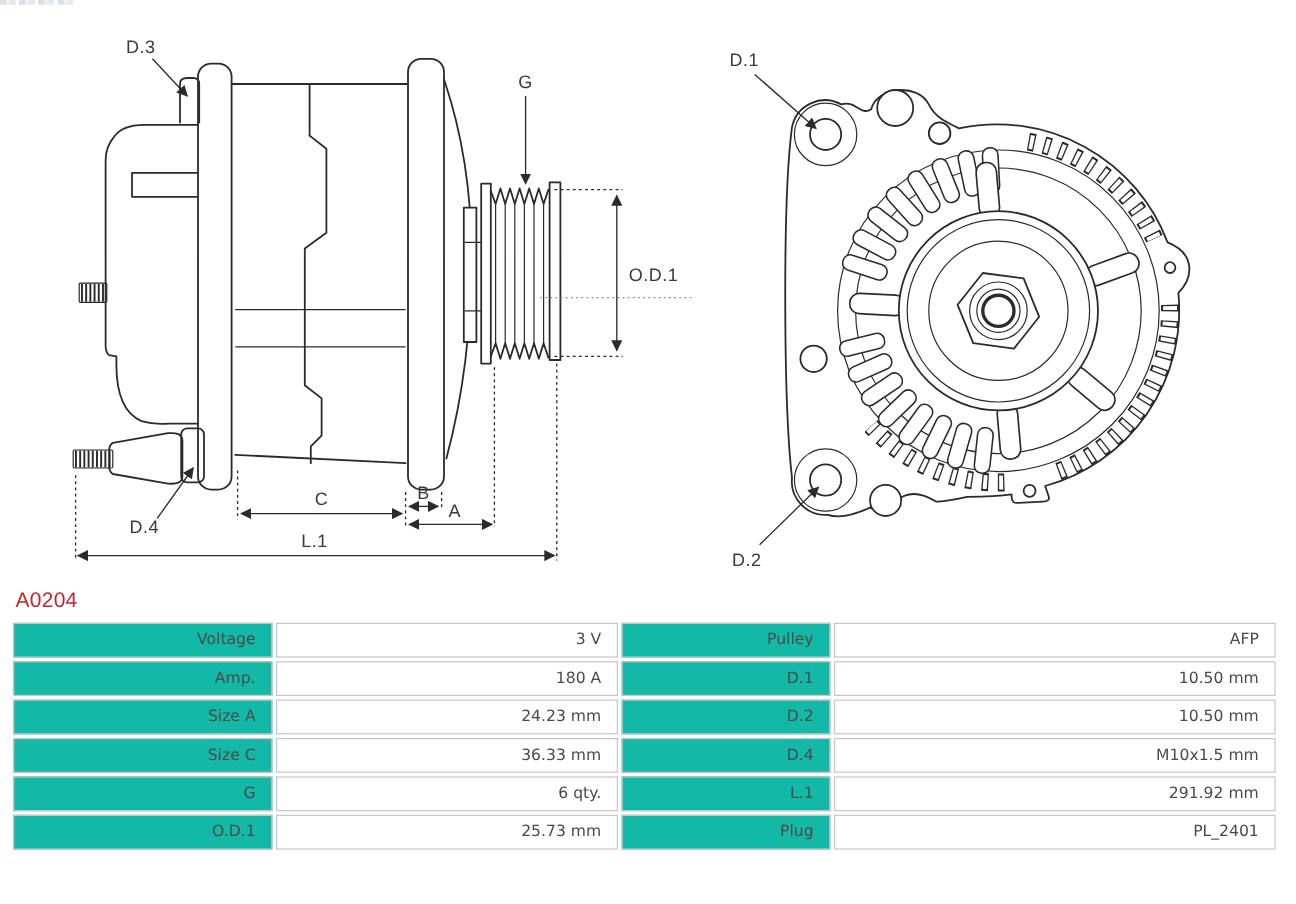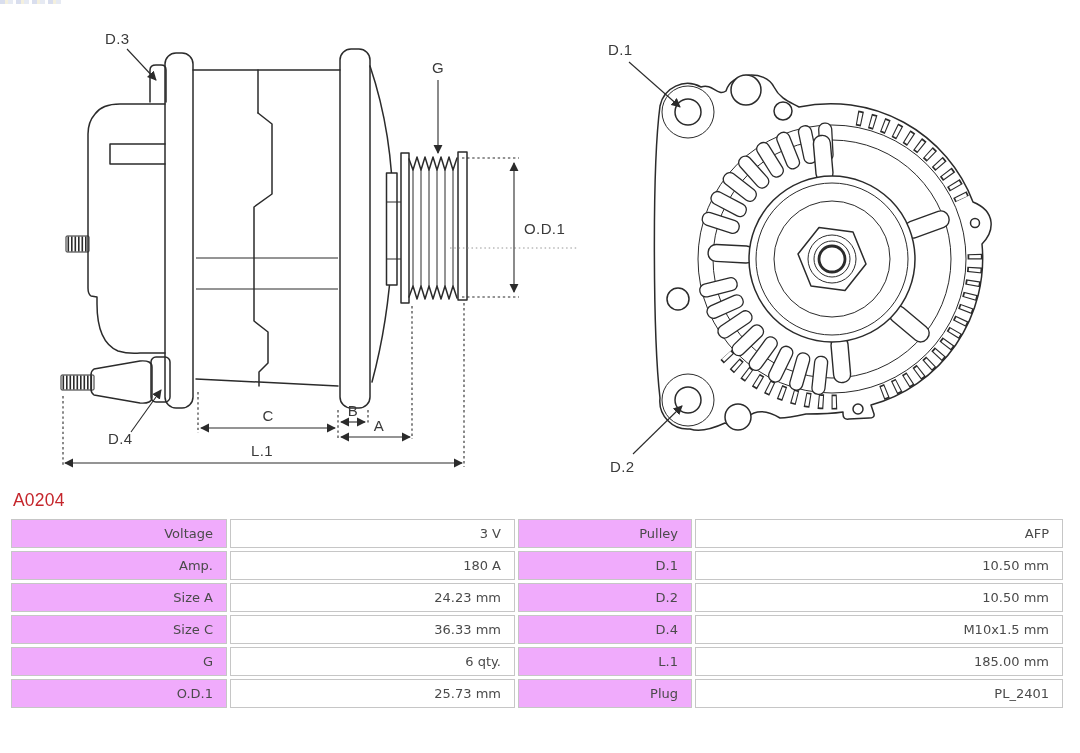--- a/index.html
+++ b/index.html
@@ -15,21 +15,21 @@
   .cline{stroke:#8a8a8a;stroke-width:0.9;fill:none;stroke-dasharray:1.5 2.8;}
   .thread{stroke:#2b2b2b;stroke-dasharray:1.6 1.9;fill:none;}
   .teethB{fill:none;stroke:#2b2b2b;stroke-width:15;stroke-dasharray:5.5 7.8;}
   .teethW{fill:none;stroke:#ffffff;stroke-width:11.6;stroke-dasharray:3.3 10;stroke-dashoffset:-1.1;}
   .dlab{font-family:"Liberation Sans",sans-serif;font-size:15px;fill:#3a3a3a;letter-spacing:.4px;}
   .pn{margin:6px 12px 0 13px;font-size:17.5px;letter-spacing:.2px;color:#c5262c;}
   table.spec{border-collapse:separate;border-spacing:3px;margin:5px 0 0 8px;width:1058px;table-layout:fixed;
     font-family:"DejaVu Sans","Liberation Sans",sans-serif;font-size:13px;color:#4a4a4a;}
   table.spec td{border:1px solid #c6c6c6;padding:3px 13px 4px 8px;text-align:right;height:20px;
     overflow:hidden;white-space:nowrap;background:#ffffff;}
-  table.spec td.lab{background:#f0abfc;}
+  table.spec td.lab{background:#14b8a6;}
 </style>
 </head>
 <body>
 
 <div class="artifact"></div>
 
 <svg class="diagram" width="1080" height="478" viewBox="0 0 1080 478">
   <defs>
     <marker id="mE" viewBox="0 0 10 10" refX="9" refY="5" markerWidth="8.5" markerHeight="8.5" orient="auto">
       <path d="M0,0 L10,5 L0,10 z" fill="#2b2b2b"></path>
@@ -261,21 +261,21 @@
     <tr>
       <td class="lab">Size C</td>
       <td>36.33 mm</td>
       <td class="lab">D.4</td>
       <td>M10x1.5 mm</td>
     </tr>
     <tr>
       <td class="lab">G</td>
       <td>6 qty.</td>
       <td class="lab">L.1</td>
-      <td>185.00 mm</td>
+      <td>291.92 mm</td>
     </tr>
     <tr>
       <td class="lab">O.D.1</td>
       <td>25.73 mm</td>
       <td class="lab">Plug</td>
       <td>PL_2401</td>
     </tr>
   </tbody>
 </table>
 

